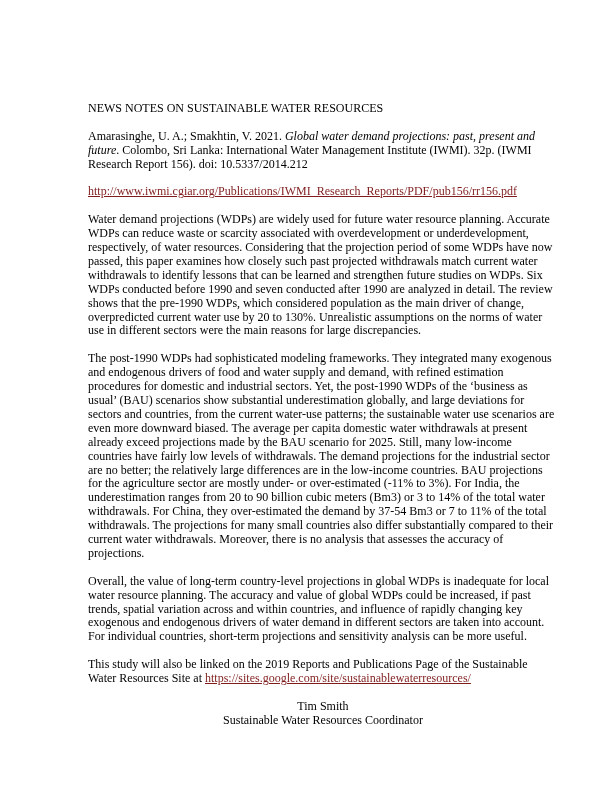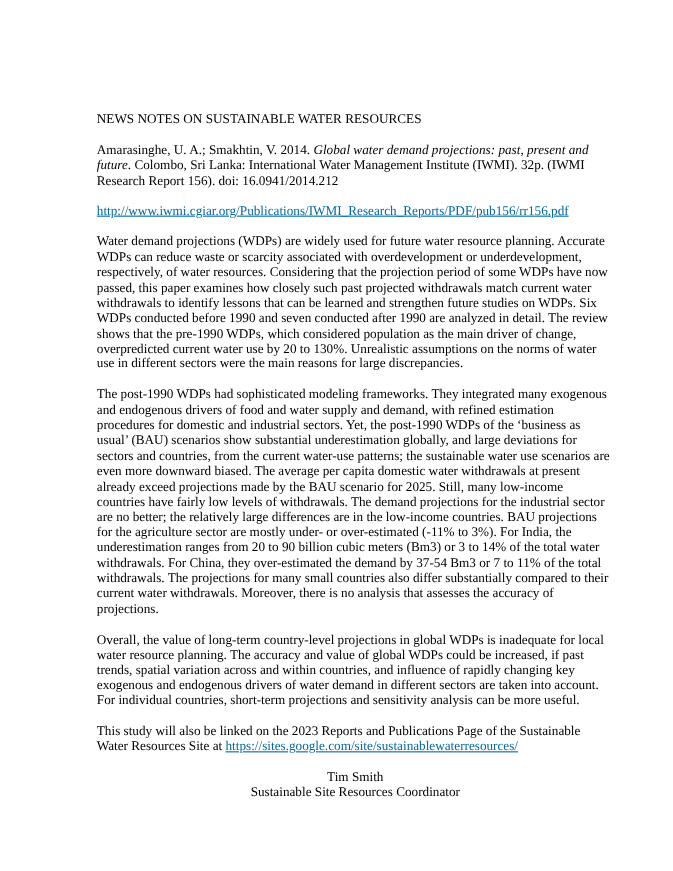--- a/index.html
+++ b/index.html
@@ -30,21 +30,21 @@
     margin: 0 0 13.9px 0;
     padding: 0;
   }
   .doc-title {
     margin: 0 0 13.9px 0;
     font-size: 12px;
     font-weight: normal;
     line-height: 13.9px;
   }
   .doclink {
-    color: #0369a1;
+    color: #7f1d1d;
     text-decoration: underline;
     cursor: pointer;
     word-break: break-all;
     font-family: Liberation Serif, serif;
   }
   .citation-italic {
     font-style: italic;
   }
   .signature {
     margin: 0;
@@ -52,27 +52,27 @@
   }
 </style>
 </head>
 <body>
 
 <div class="page-content">
 
   <div class="doc-title">NEWS NOTES ON SUSTAINABLE WATER RESOURCES</div>
 
 
-  <p><span>Amarasinghe, U. A.; Smakhtin, V. 2014. </span><span class="citation-italic">Global water demand projections: past, present and future</span><span>. Colombo, Sri Lanka: International Water Management Institute (IWMI). 32p. (IWMI Research Report 156). doi: 16.0941/2014.212</span></p>
+  <p><span>Amarasinghe, U. A.; Smakhtin, V. 2021. </span><span class="citation-italic">Global water demand projections: past, present and future</span><span>. Colombo, Sri Lanka: International Water Management Institute (IWMI). 32p. (IWMI Research Report 156). doi: 10.5337/2014.212</span></p>
 
   <p><a class="doclink" href="#">http://www.iwmi.cgiar.org/Publications/IWMI_Research_Reports/PDF/pub156/rr156.pdf</a></p>
 
   <p>Water demand projections (WDPs) are widely used for future water resource planning. Accurate WDPs can reduce waste or scarcity associated with overdevelopment or underdevelopment, respectively, of water resources. Considering that the projection period of some WDPs have now passed, this paper examines how closely such past projected withdrawals match current water withdrawals to identify lessons that can be learned and strengthen future studies on WDPs. Six WDPs conducted before 1990 and seven conducted after 1990 are analyzed in detail. The review shows that the pre-1990 WDPs, which considered population as the main driver of change, overpredicted current water use by 20 to 130%. Unrealistic assumptions on the norms of water use in different sectors were the main reasons for large discrepancies.</p>
 
   <p>The post-1990 WDPs had sophisticated modeling frameworks. They integrated many exogenous and endogenous drivers of food and water supply and demand, with refined estimation procedures for domestic and industrial sectors. Yet, the post-1990 WDPs of the ‘business as usual’ (BAU) scenarios show substantial underestimation globally, and large deviations for sectors and countries, from the current water-use patterns; the sustainable water use scenarios are even more downward biased. The average per capita domestic water withdrawals at present already exceed projections made by the BAU scenario for 2025. Still, many low-income countries have fairly low levels of withdrawals. The demand projections for the industrial sector are no better; the relatively large differences are in the low-income countries. BAU projections for the agriculture sector are mostly under- or over-estimated (-11% to 3%). For India, the underestimation ranges from 20 to 90 billion cubic meters (Bm3) or 3 to 14% of the total water withdrawals. For China, they over-estimated the demand by 37-54 Bm3 or 7 to 11% of the total withdrawals. The projections for many small countries also differ substantially compared to their current water withdrawals. Moreover, there is no analysis that assesses the accuracy of projections.</p>
 
   <p>Overall, the value of long-term country-level projections in global WDPs is inadequate for local water resource planning. The accuracy and value of global WDPs could be increased, if past trends, spatial variation across and within countries, and influence of rapidly changing key exogenous and endogenous drivers of water demand in different sectors are taken into account. For individual countries, short-term projections and sensitivity analysis can be more useful.</p>
 
-  <p><span>This study will also be linked on the 2023 Reports and Publications Page of the Sustainable Water Resources Site at </span><a class="doclink" href="#">https://sites.google.com/site/sustainablewaterresources/</a></p>
+  <p><span>This study will also be linked on the 2019 Reports and Publications Page of the Sustainable Water Resources Site at </span><a class="doclink" href="#">https://sites.google.com/site/sustainablewaterresources/</a></p>
 
-  <p class="signature"><span>Tim Smith</span><br><span>Sustainable Site Resources Coordinator</span></p>
+  <p class="signature"><span>Tim Smith</span><br><span>Sustainable Water Resources Coordinator</span></p>
 
 </div>
 
 </body></html>

